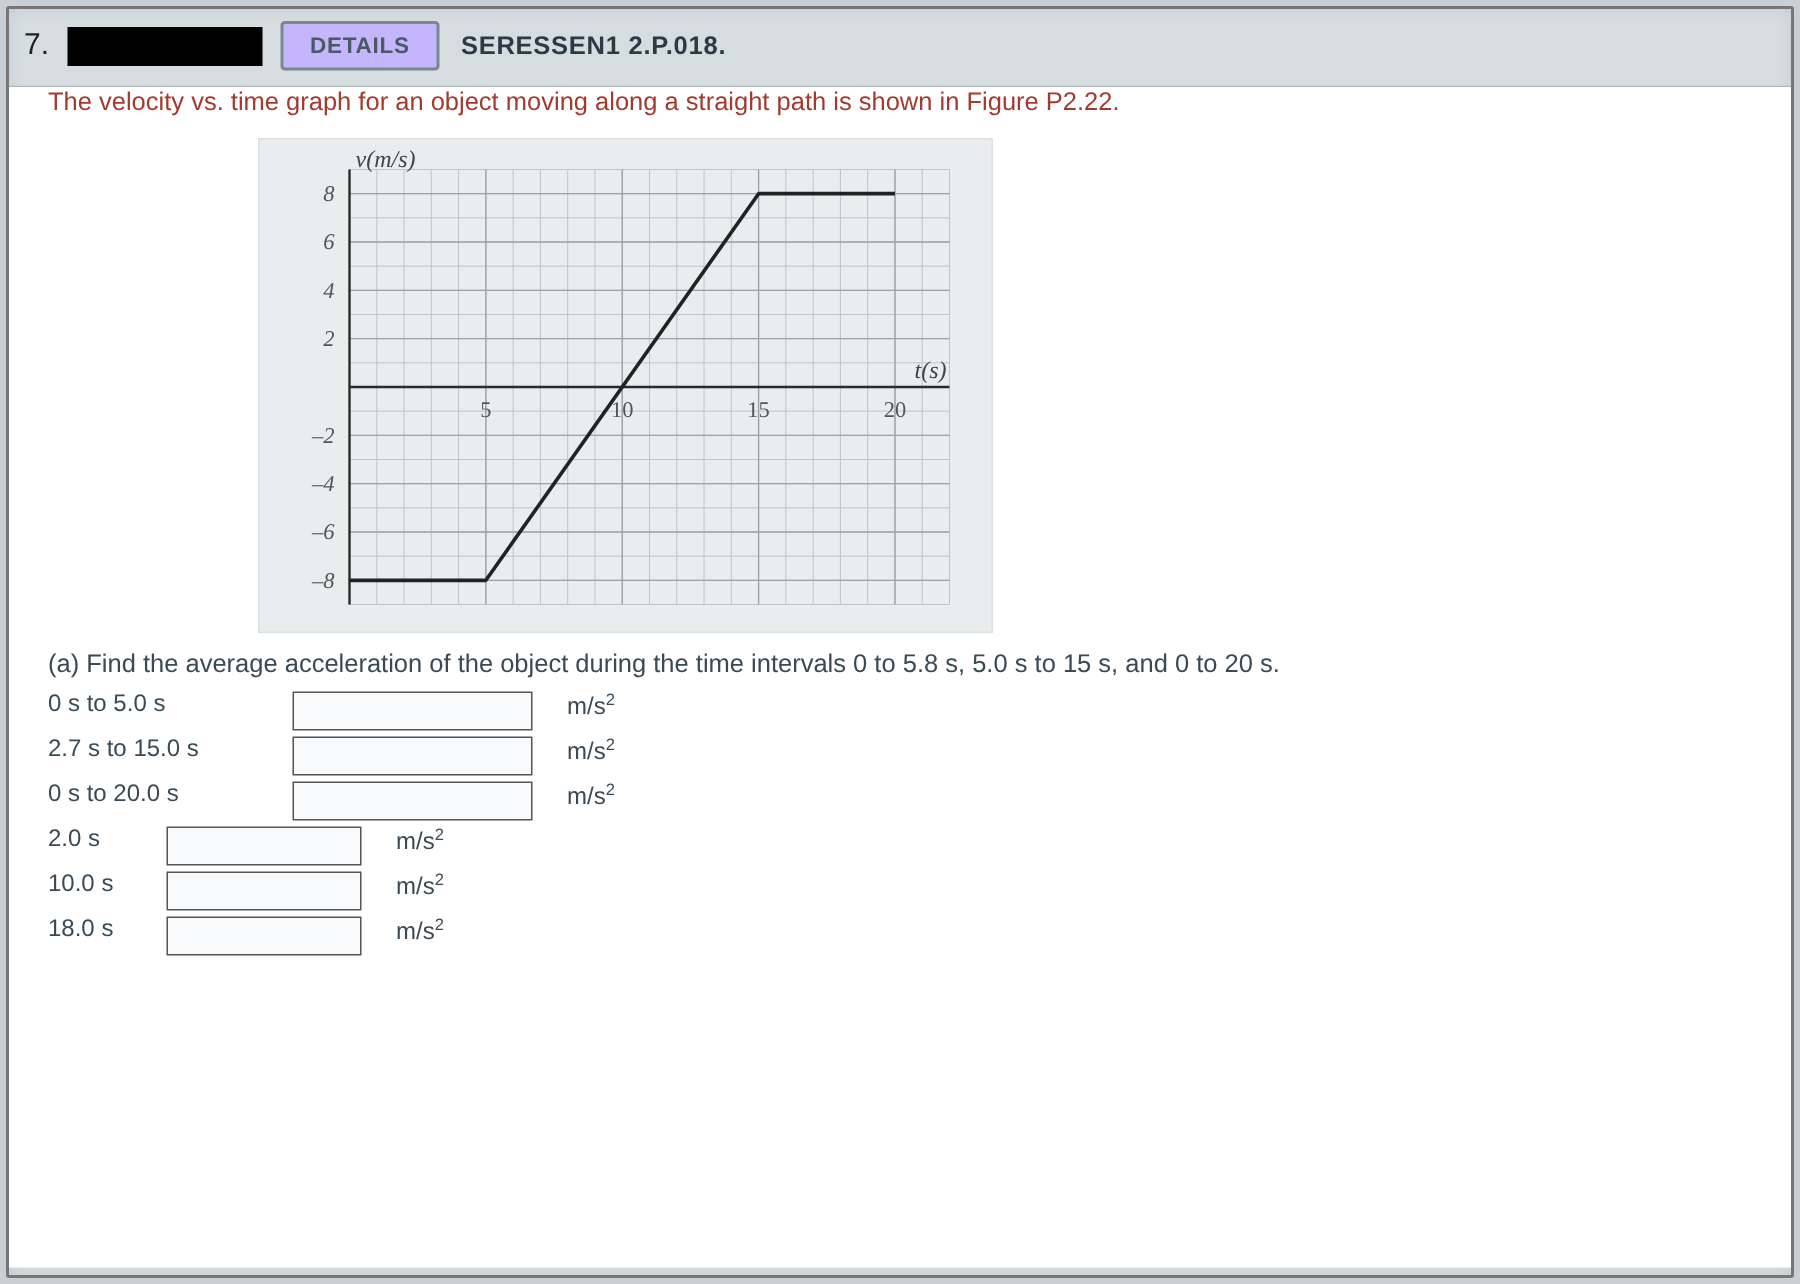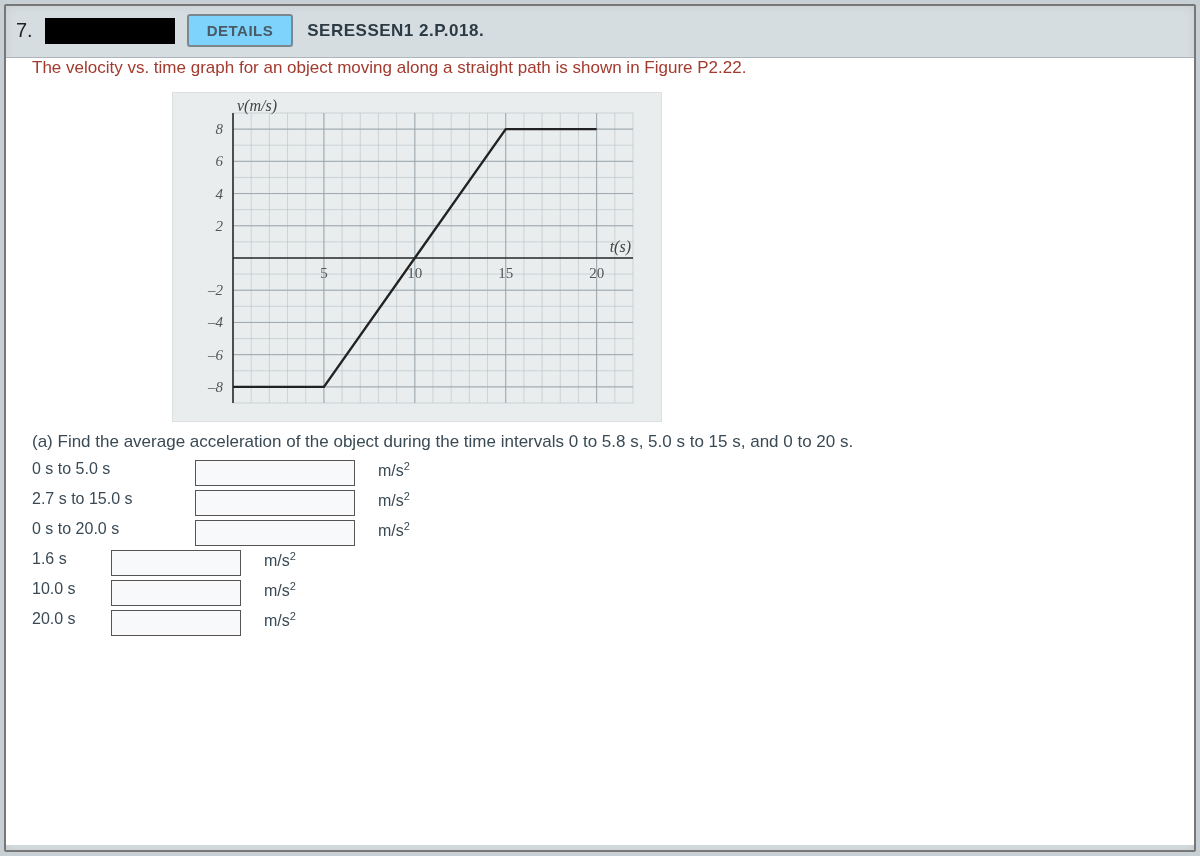--- a/index.html
+++ b/index.html
@@ -33,21 +33,21 @@
     font-weight: 400;
     color: #222;
   }
   .blackbox {
     width: 130px;
     height: 26px;
     background: #000;
   }
   .details-btn {
     border: 2px solid #7a878f;
-    background: #7dd3fc;
+    background: #c4b5fd;
     color: #4a5a65;
     font-weight: bold;
     font-size: 15px;
     padding: 6px 18px;
     border-radius: 3px;
     letter-spacing: 0.5px;
   }
   .source-code {
     font-weight: bold;
     color: #2b3a44;
@@ -214,29 +214,29 @@
         </div>
         <div class="answer-row part-a">
           <span class="label">0 s to 20.0 s</span>
           <input class="answer-input" style="">
           <span class="unit">m/s<sup>2</sup></span>
         </div>
       </div>
 
     <div id="rows-b">
         <div class="answer-row part-b">
-          <span class="label">1.6 s</span>
+          <span class="label">2.0 s</span>
           <input class="answer-input" style="">
           <span class="unit">m/s<sup>2</sup></span>
         </div>
         <div class="answer-row part-b">
           <span class="label">10.0 s</span>
           <input class="answer-input" style="">
           <span class="unit">m/s<sup>2</sup></span>
         </div>
         <div class="answer-row part-b">
-          <span class="label">20.0 s</span>
+          <span class="label">18.0 s</span>
           <input class="answer-input" style="">
           <span class="unit">m/s<sup>2</sup></span>
         </div>
       </div>
   </div>
 </div>
 
 </body></html>

